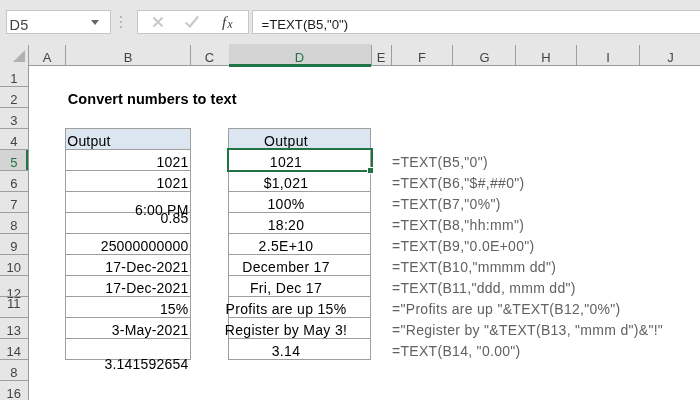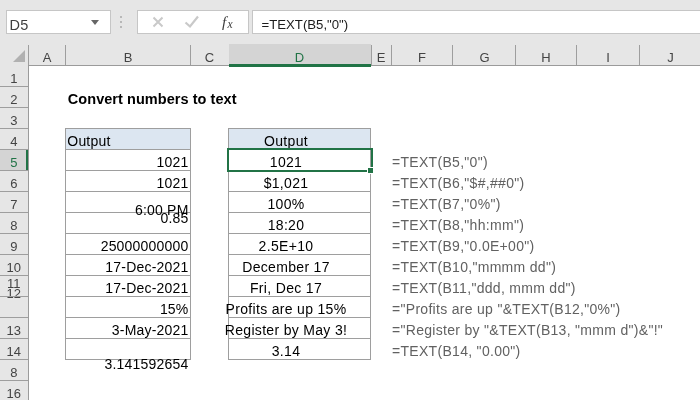--- a/index.html
+++ b/index.html
@@ -94,21 +94,21 @@
 <div class="abs rn" style="top:65.3px">1</div>
 <div class="abs rn" style="top:86.3px">2</div>
 <div class="abs rn" style="top:107.3px">3</div>
 <div class="abs rn" style="top:128.3px">4</div>
 <div class="abs rn" style="top:149.3px;color:#217346">5</div>
 <div class="abs rn" style="top:170.3px">6</div>
 <div class="abs rn" style="top:191.3px">7</div>
 <div class="abs rn" style="top:212.3px">8</div>
 <div class="abs rn" style="top:233.3px">9</div>
 <div class="abs rn" style="top:254.3px">10</div>
-<div class="abs rn" style="top:270px">11</div>
+<div class="abs rn" style="top:290px">11</div>
 <div class="abs rn" style="top:280px">12</div>
 <div class="abs rn" style="top:317.3px">13</div>
 <div class="abs rn" style="top:338.3px">14</div>
 <div class="abs rn" style="top:359.3px">8</div>
 <div class="abs rn" style="top:380.3px">16</div>
 <div class="abs rs" style="top:86.3px"></div>
 <div class="abs rs" style="top:107.3px"></div>
 <div class="abs rs" style="top:128.3px"></div>
 <div class="abs rs" style="top:149.3px"></div>
 <div class="abs rs" style="top:170.3px"></div>

